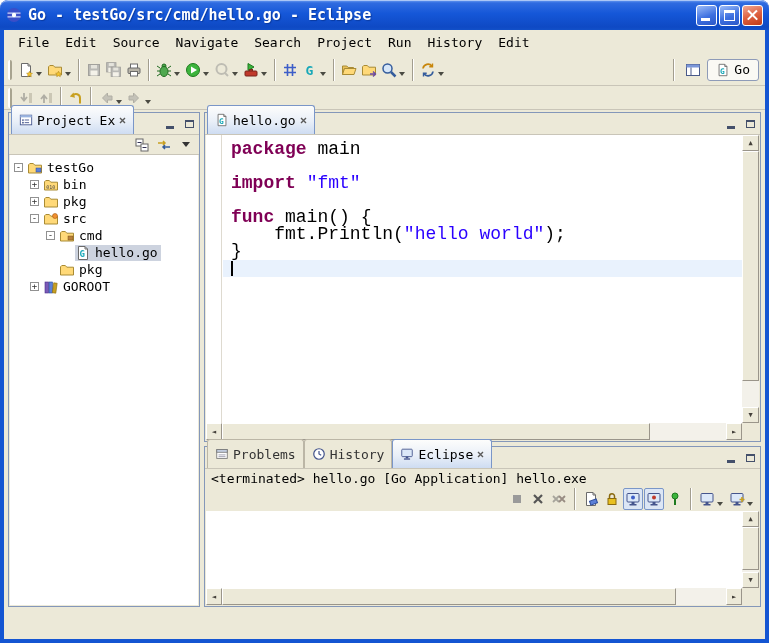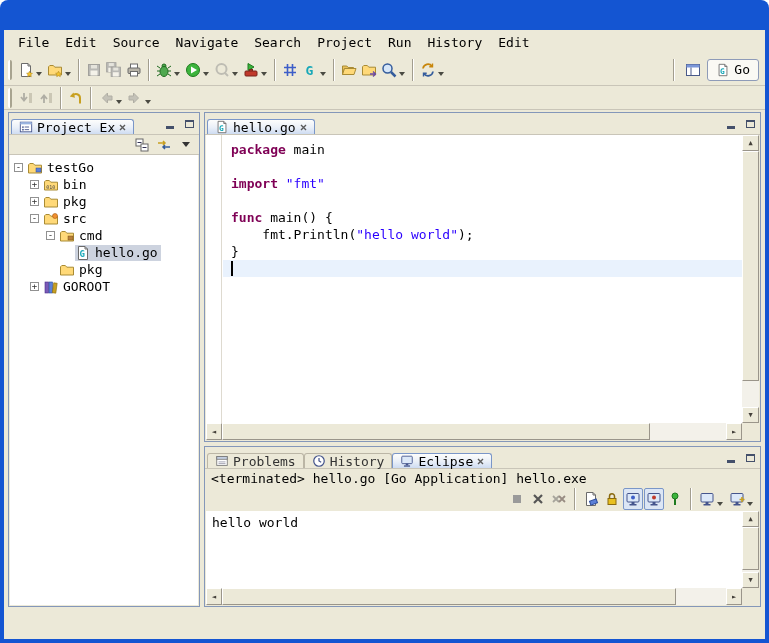--- a/index.html
+++ b/index.html
@@ -43,21 +43,21 @@
     border:1px solid #8E9BB8; border-radius:3px; font-size:13px; }
 
   
   .workspace { position:absolute; top:80px; left:0; right:0; bottom:26px; }
   .panel { position:absolute; border:1px solid #8497B9; background:#ECE9D8; }
   .panel-explorer { left:4px; top:2px; width:192px; bottom:6px; }
   .panel-editor   { left:200px; right:4px; top:2px; height:330px; }
   .panel-console  { left:200px; right:4px; top:336px; bottom:6px; }
 
   .tabrow { position:absolute; top:0; left:0; right:0; height:22px; display:flex; align-items:flex-end; padding-left:2px; border-bottom:1px solid #C9C5B8; }
-  .tab { display:flex; align-items:center; gap:4px; height:15px; padding:0 7px; font-size:13px; white-space:nowrap; }
+  .tab { display:flex; align-items:center; gap:4px; height:29px; padding:0 7px; font-size:13px; white-space:nowrap; }
   .tab.sel { background:linear-gradient(180deg,#FDFDFC 0%,#E9EFF8 55%,#CEDCF2 100%); border:1px solid #7A96C8; border-bottom:none; border-radius:3px 3px 0 0; }
   .tab.unsel { border:1px solid #BBB6A6; border-bottom:none; border-radius:3px 3px 0 0; background:#ECE9D8; color:#333; }
   .pbtns { position:absolute; right:2px; top:3px; display:flex; gap:3px; }
   .pbtn { width:16px; height:15px; display:flex; align-items:center; justify-content:center; border:1px solid transparent; }
   .pg-min { width:8px; height:3px; background:#44506B; margin-top:7px; }
   .pg-max { width:9px; height:8px; border:1px solid #44506B; border-top-width:2px; }
 
   
   .viewbar { position:absolute; top:22px; left:0; right:0; height:20px; border-bottom:1px solid #C9C5B8; display:flex; justify-content:flex-end; align-items:center; padding-right:3px; gap:2px; }
   .vbtn { width:20px; height:18px; display:flex; align-items:center; justify-content:center; border:1px solid transparent; }
@@ -66,21 +66,21 @@
   .trow { height:17px; display:flex; align-items:center; }
   .texp { width:9px; height:9px; border:1px solid #919191; background:#fff; font-size:9px; line-height:7px; text-align:center; margin-right:4px; flex:none; color:#333; }
   .tspace { width:13px; flex:none; }
   .ticon { width:16px; height:16px; margin-right:4px; flex:none; }
   .selwrap { display:flex; align-items:center; background:#CDD3DF; }
   .selwrap .tlabel { padding-right:3px; }
 
   
   .ed-content { position:absolute; top:22px; left:1px; right:1px; bottom:1px; background:#fff; }
   .gutter { position:absolute; left:0; top:0; bottom:17px; width:16px; background:#fff; border-right:1px solid #DEDAD0; }
-  .codearea { position:absolute; left:17px; top:0; right:17px; bottom:17px; background:#fff; padding-top:6px; font-size:13px; line-height:17px; }
+  .codearea { position:absolute; left:17px; top:0; right:17px; bottom:17px; background:#fff; padding-top:6px; font-size:18px; line-height:17px;font-family:Liberation Mono, monospace; }
   .cline { height:17px; padding-left:8px; white-space:pre; position:relative; }
   .cline.cur { background:var(--curline,#E9F2FD); }
   .caret { position:absolute; left:8px; top:1px; width:2px; height:15px; background:#000; }
   .tok-kw { color:var(--kw,#7F0055); font-weight:bold; }
   .tok-str { color:var(--str,#2A00FF); }
   .tok-pl { color:var(--pl,#000); }
 
   
   .vsb { position:absolute; top:0; right:0; bottom:17px; width:17px; background:#F3F1EA; display:flex; flex-direction:column; }
   .hsb { position:absolute; left:0; right:17px; bottom:0; height:17px; background:#F3F1EA; display:flex; }
@@ -128,20 +128,40 @@
         <rect x="4.5" y="8.5" width="7" height="5" fill="#fff"></rect>
       </g>
     <g id="ic-star">
         <path d="M11.5 9.2 L12.4 11 14.4 11.3 13 12.7 13.3 14.7 11.5 13.7 9.7 14.7 10 12.7 8.6 11.3 10.6 11 Z" fill="#F4C430" stroke="#A8831A" stroke-width="0.5"></path>
       </g>
   </defs>
 </svg>
 
 <div class="window">
 
+  <div class="titlebar">
+    <svg class="i16" viewBox="0 0 16 16">
+      <circle cx="8" cy="8" r="7" fill="#3A4EC8"></circle>
+      <path d="M1.5 6.2 h13 M1.5 9.8 h13" stroke="#C8D4F8" stroke-width="1.3"></path>
+      <circle cx="8" cy="8" r="2.2" fill="#fff"></circle>
+    </svg>
+    <span class="title-text">Go - testGo/src/cmd/hello.go - Eclipse</span>
+    <span class="cap-group">
+      <span class="cap-btn cap-min">
+          <span class="g-min"></span>
+        </span>
+      <span class="cap-btn cap-max">
+          <span class="g-max"></span>
+        </span>
+      <span class="cap-btn cap-close">
+          <span class="g-x1"></span>
+          <span class="g-x2"></span>
+        </span>
+    </span>
+  </div>
 
   <div class="window-body">
 
     <div class="menubar">
       <span class="menu-item">File</span>
       <span class="menu-item">Edit</span>
       <span class="menu-item">Source</span>
       <span class="menu-item">Navigate</span>
       <span class="menu-item">Search</span>
       <span class="menu-item">Project</span>
@@ -590,21 +610,20 @@
           <span class="ctbtn">
             <svg class="i16" viewBox="0 0 16 16">
                 <use href="#ic-monitor"></use>
                 <path d="M10.5 8.5 h5 M13 6 v5" stroke="#C8A020" stroke-width="1.6"></path>
               </svg>
             <span class="dd"></span>
           </span>
         </div>
 
         <div class="con-content">
-          <div class="con-text">hello world</div>
           <div class="vsb">
             <span class="sbb">▲</span>
             <span class="sbtrack">
                 <span class="vthumb" style="height:95%"></span>
               </span>
             <span class="sbb">▼</span>
           </div>
           <div class="hsb">
             <span class="sbb">◄</span>
             <span class="sbtrack">

